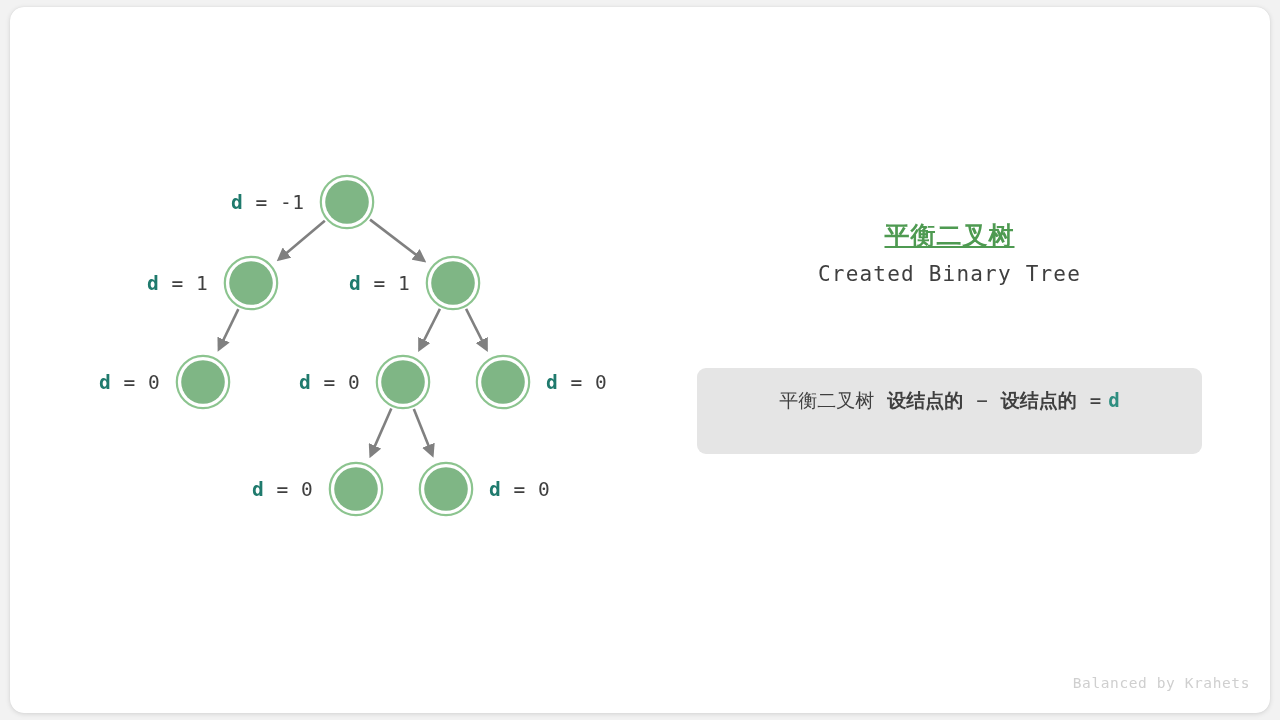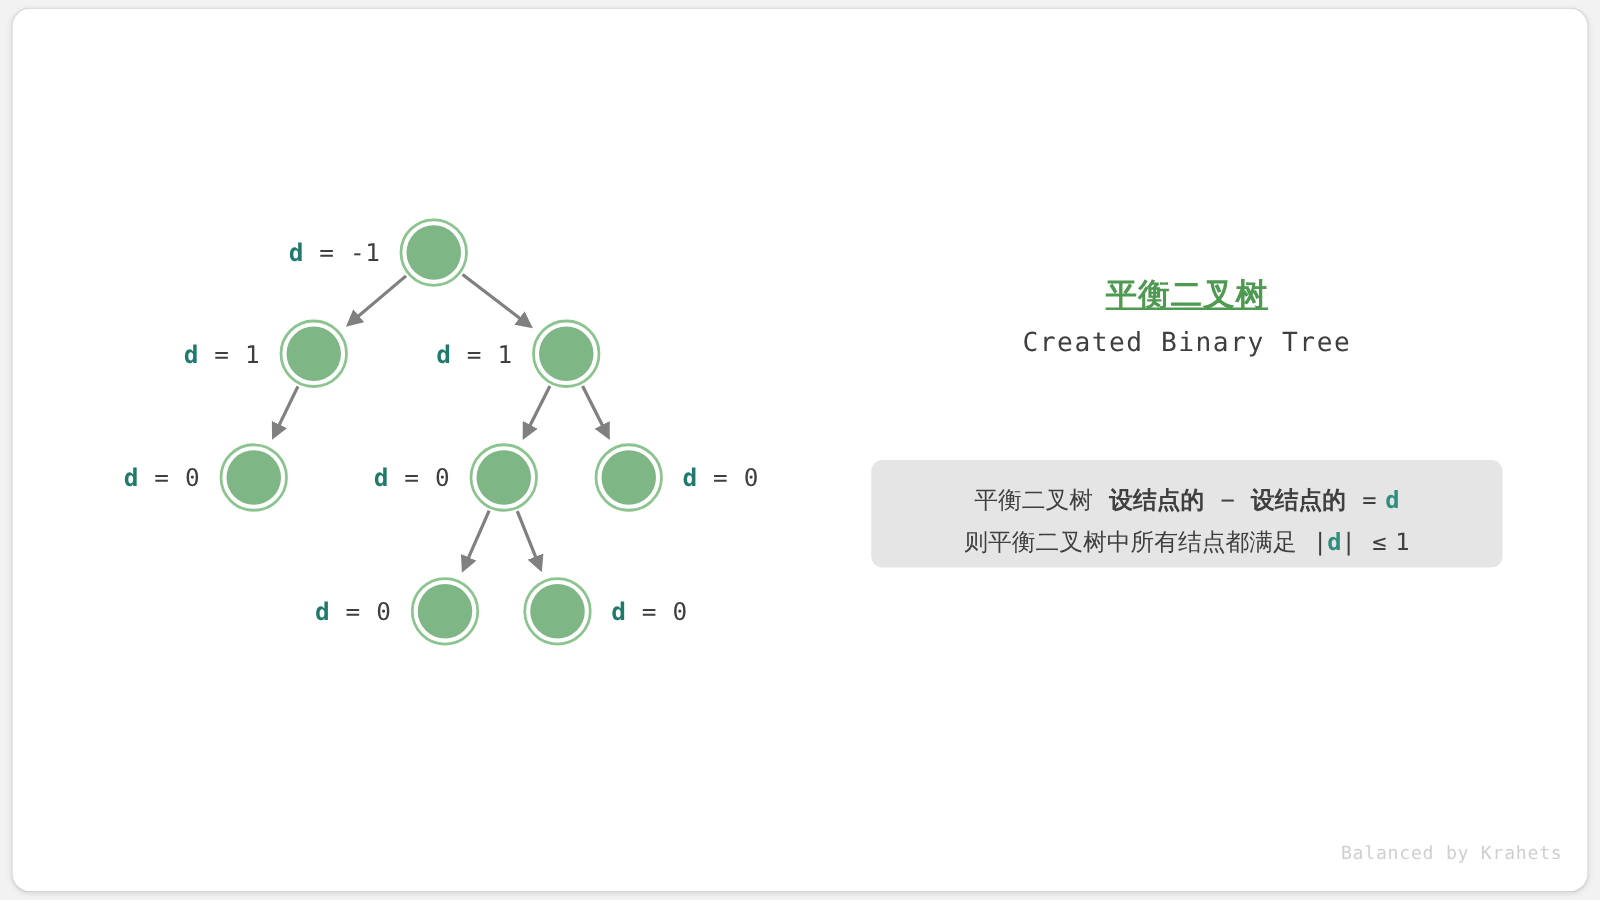--- a/index.html
+++ b/index.html
@@ -190,21 +190,18 @@
     </div>
 
   <div id="panel">
     <div id="title-cn">平衡二叉树</div>
     <div id="title-en">Created Binary Tree</div>
 
     <div id="infobox">
       <div class="ibline l1">
         <span>平衡二叉树</span><span class="spw"></span><span class="bold">设结点的</span><span class="spw"></span><span class="mono">−</span><span class="spw"></span><span class="bold">设结点的</span><span class="spw"></span><span class="mono">=</span><span class="sp"></span><span class="teal">d</span>
       </div>
-      <div class="ibline l2">
-        <span>则平衡二叉树中所有结点都满足</span><span class="spw"></span><span class="mono">|</span><span class="teal">d</span><span class="mono">|</span><span class="spw"></span><span class="mono">≤</span><span class="sp"></span><span class="mono">1</span>
-      </div>
     </div>
   </div>
 
   <div id="footer">Balanced by Krahets</div>
 
 </div>
 
 </body></html>

